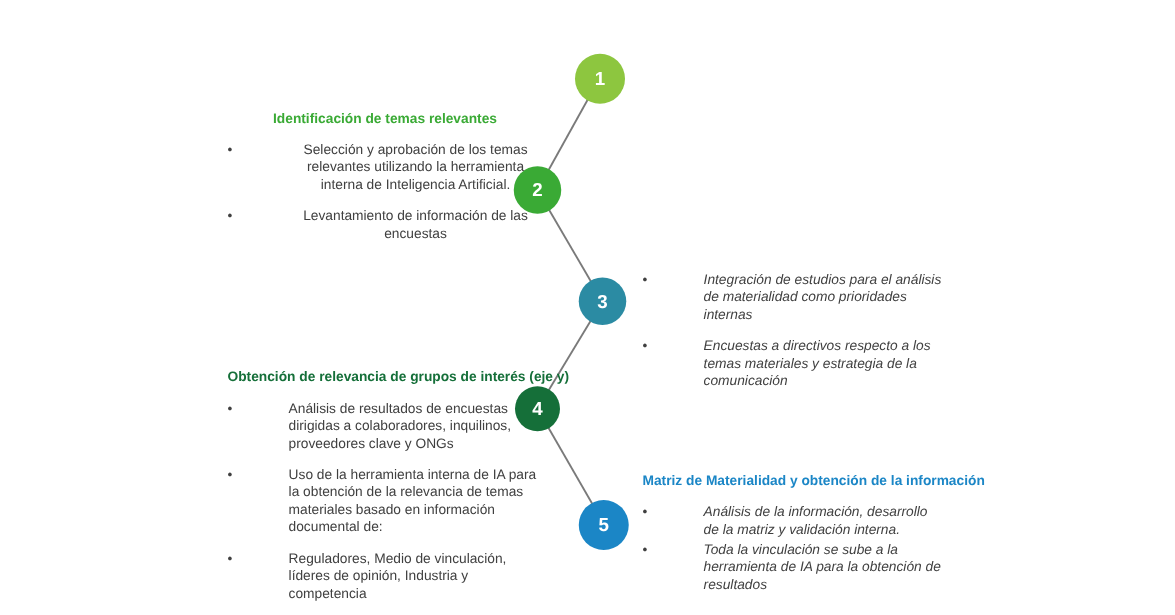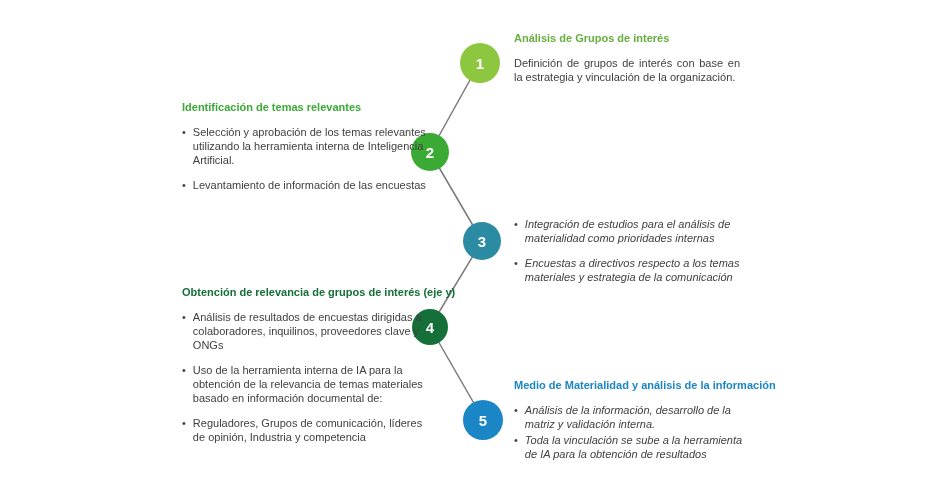--- a/index.html
+++ b/index.html
@@ -59,21 +59,21 @@
   .bullet {
     display: flex;
     gap: 7px;
     margin: 0 0 11px 0;
   }
   .bullet:last-child { margin-bottom: 0; }
   .bullet .dot {
     flex: 0 0 auto;
     line-height: 14px;
   }
-  .bullet .btxt { flex: 1 1 auto; }
+  .bullet .btxt { flex: 1 1 auto; margin-left: 38px; }
   .block.tight .bullet { margin-bottom: 2px; }
   .block.left  { width: 252px; }
   .block.left .btxt { max-width: 238px; }
   .block.right { width: 240px; }
   .block.right .paragraph { width: 226px; }
   .block.right .btxt { max-width: 228px; font-style: italic; }
 </style>
 </head>
 <body>
 
@@ -95,26 +95,22 @@
   <div class="step-circle" style="left: 463px; top: 222px; background-color: rgb(43, 139, 163);">
     <span class="num">3</span>
   </div>
   <div class="step-circle" style="left: 412px; top: 309px; width: 36px; height: 36px; background-color: rgb(21, 111, 57);">
     <span class="num">4</span>
   </div>
   <div class="step-circle" style="left: 463px; top: 400px; width: 40px; height: 40px; background-color: rgb(27, 134, 198);">
     <span class="num">5</span>
   </div>
 
-  <div class="block right" style="left:514px; top:31px;">
-    <h3 class="title" style="color: rgb(102, 174, 61);">Análisis de Grupos de interés</h3>
-    <p class="paragraph">Definición de grupos de interés con base en la estrategia y vinculación de la organización.</p>
-  </div>
 
-  <div class="block left" style="left:182px; top:100px;">
+  <div class="block left" style="left:182px; top:88px;text-align:center;">
     <h3 class="title" style="color: rgb(58, 170, 53);">Identificación de temas relevantes</h3>
     <div class="bullet">
       <span class="dot">•</span>
       <span class="btxt">Selección y aprobación de los temas relevantes utilizando la herramienta interna de Inteligencia Artificial.</span>
     </div>
     <div class="bullet">
       <span class="dot">•</span>
       <span class="btxt">Levantamiento de información de las encuestas</span>
     </div>
   </div>
@@ -123,38 +119,38 @@
     <div class="bullet">
       <span class="dot">•</span>
       <span class="btxt">Integración de estudios para el análisis de materialidad como prioridades internas</span>
     </div>
     <div class="bullet">
       <span class="dot">•</span>
       <span class="btxt">Encuestas a directivos respecto a los temas materiales y estrategia de la comunicación</span>
     </div>
   </div>
 
-  <div class="block left" style="left:182px; top:285px;">
+  <div class="block left" style="left:182px; top:295px;">
     <h3 class="title" style="color: rgb(21, 111, 57);">Obtención de relevancia de grupos de interés (eje y)</h3>
     <div class="bullet">
       <span class="dot">•</span>
       <span class="btxt">Análisis de resultados de encuestas dirigidas a colaboradores, inquilinos, proveedores clave y ONGs</span>
     </div>
     <div class="bullet">
       <span class="dot">•</span>
       <span class="btxt">Uso de la herramienta interna de IA para la obtención de la relevancia de temas materiales basado en información documental de:</span>
     </div>
     <div class="bullet">
       <span class="dot">•</span>
-      <span class="btxt">Reguladores, Grupos de comunicación, líderes de opinión, Industria y competencia</span>
+      <span class="btxt">Reguladores, Medio de vinculación, líderes de opinión, Industria y competencia</span>
     </div>
   </div>
 
   <div class="block right tight" style="left:514px; top:378px;">
-    <h3 class="title" style="color: rgb(27, 134, 198);">Medio de Materialidad y  análisis de la información</h3>
+    <h3 class="title" style="color: rgb(27, 134, 198);">Matriz de Materialidad y  obtención de la información</h3>
     <div class="bullet">
       <span class="dot">•</span>
       <span class="btxt">Análisis de la información, desarrollo de la matriz y validación interna.</span>
     </div>
     <div class="bullet">
       <span class="dot">•</span>
       <span class="btxt">Toda la vinculación se sube a la herramienta de IA para la obtención de resultados</span>
     </div>
   </div>
 

